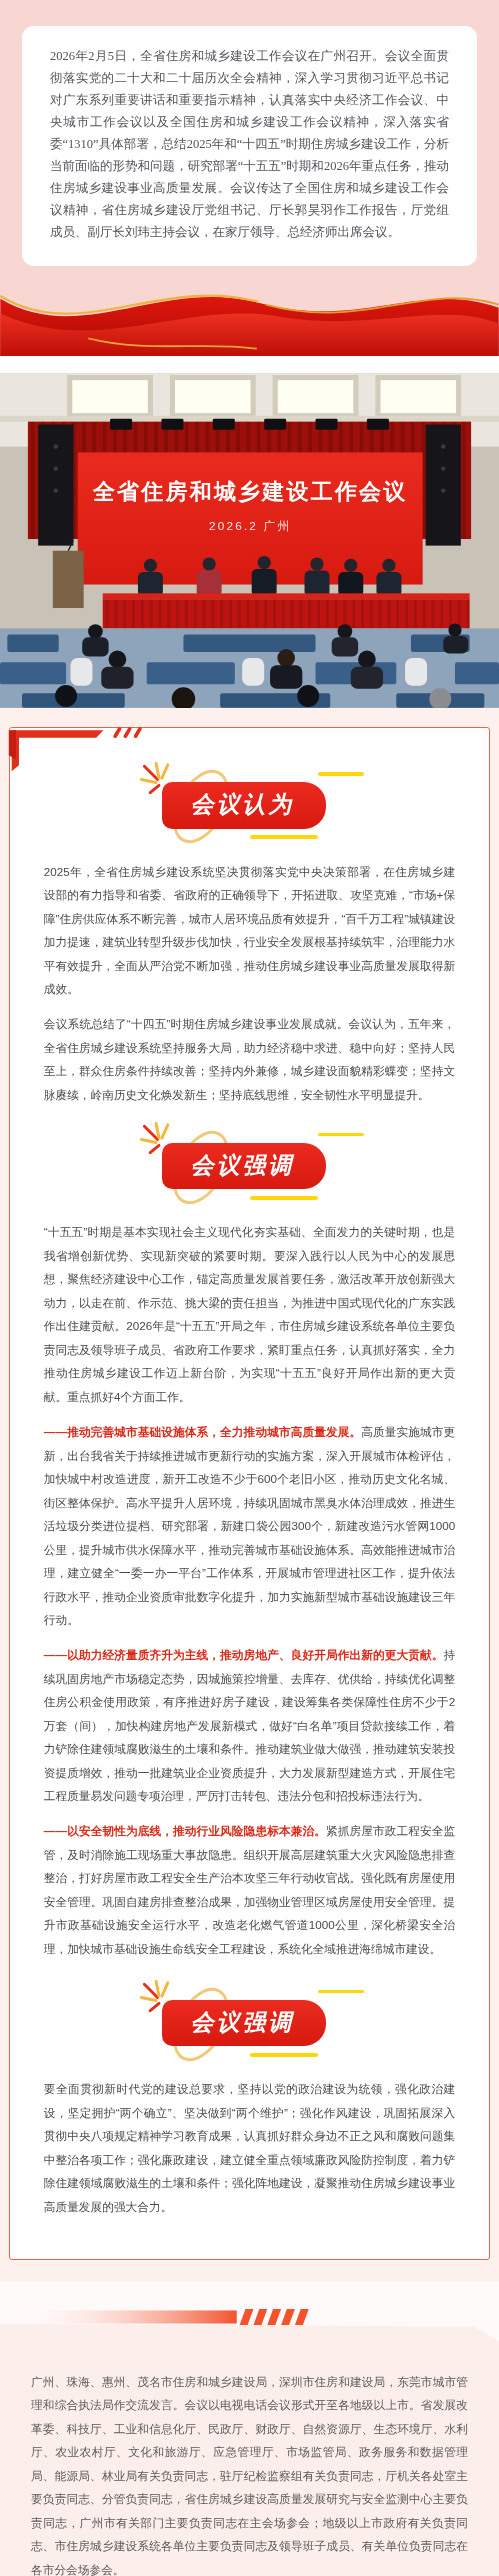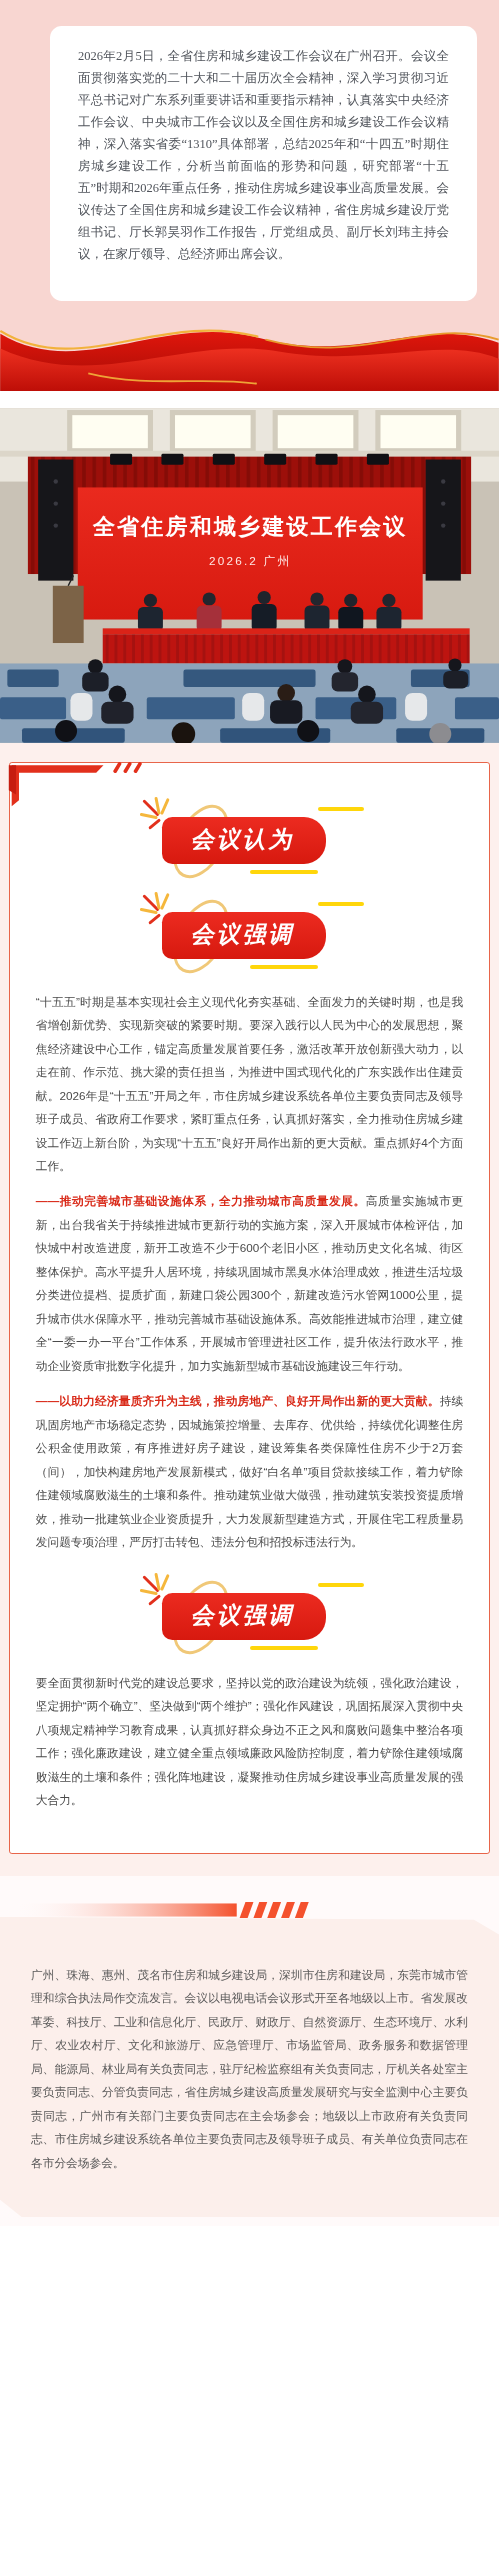--- a/index.html
+++ b/index.html
@@ -11,24 +11,23 @@
   }
   
   .top-section{
     background:#f8d6d1;
     position:relative;
     padding:26.4px 22px 0;
   }
   .intro-card{
     background:#ffffff;
     border-radius:11.7px;
-    padding:19px 28px 36px;
+    padding:19px 28px 23px;
     position:relative;
     z-index:1;
-    margin-left:28px;
   }
   .intro-text{
     font-family:"Liberation Serif","DejaVu Serif",serif;
     font-size:12.5px;
     line-height:22px;
     color:#50545b;
     text-align:justify;
     margin:0;
   }
   .ribbon{display:block;margin:4.4px -22px 0;}
@@ -38,21 +37,21 @@
   
   .main-section{
     background:#fdf0ed;
     padding:19px 8.8px 22px;
   }
   .article-card{
     background:#ffffff;
     border:0.7px solid #e8654a;
     border-radius:2.9px;
     position:relative;
-    padding:29px 26px 25px;
+    padding:29px 34px 25px;
   }
   .corner-deco{position:absolute;top:-2.2px;left:-2.2px;z-index:2;}
   .article-card p{
     font-size:11.7px;
     line-height:23.5px;
     color:#4a4a4a;
     text-align:justify;
     margin:0 0 11.7px;
   }
   .article-card p.last{margin-bottom:16px;}
@@ -282,20 +281,22 @@
           <line x1="34" y1="26" x2="42" y2="8" stroke="#f5b73c"></line>
           <line x1="26" y1="32" x2="6" y2="28" stroke="#f5b73c"></line>
           <line x1="30" y1="36" x2="18" y2="46" stroke="#e2301c"></line>
         </g>
       </svg>
       <span class="badge-line top"></span>
       <div class="badge-pill"><span>会议认为</span></div>
       <span class="badge-line bottom"></span>
     </div>
 
+    <p>2025年，全省住房城乡建设系统坚决贯彻落实党中央决策部署，在住房城乡建设部的有力指导和省委、省政府的正确领导下，开拓进取、攻坚克难，“市场+保障”住房供应体系不断完善，城市人居环境品质有效提升，“百千万工程”城镇建设加力提速，建筑业转型升级步伐加快，行业安全发展根基持续筑牢，治理能力水平有效提升，全面从严治党不断加强，推动住房城乡建设事业高质量发展取得新成效。</p>
+    <p>会议系统总结了“十四五”时期住房城乡建设事业发展成就。会议认为，五年来，全省住房城乡建设系统坚持服务大局，助力经济稳中求进、稳中向好；坚持人民至上，群众住房条件持续改善；坚持内外兼修，城乡建设面貌精彩蝶变；坚持文脉赓续，岭南历史文化焕发新生；坚持底线思维，安全韧性水平明显提升。</p>
 
     <div class="badge-wrap" style="margin-top:19px;">
       <svg class="badge-ring" width="88" height="81" viewBox="0 0 120 110">
         <ellipse cx="60" cy="55" rx="30" ry="52" fill="none" stroke="#f0c878" stroke-width="4" transform="rotate(28 60 55)"></ellipse>
       </svg>
       <svg class="badge-spark" width="44" height="44" viewBox="0 0 60 60">
         <g stroke-linecap="round" stroke-width="4">
           <line x1="28" y1="28" x2="10" y2="10" stroke="#e2301c"></line>
           <line x1="30" y1="26" x2="26" y2="6" stroke="#f5b73c"></line>
           <line x1="34" y1="26" x2="42" y2="8" stroke="#f5b73c"></line>
@@ -304,24 +305,27 @@
         </g>
       </svg>
       <span class="badge-line top"></span>
       <div class="badge-pill"><span>会议强调</span></div>
       <span class="badge-line bottom"></span>
     </div>
 
     <p>“十五五”时期是基本实现社会主义现代化夯实基础、全面发力的关键时期，也是我省增创新优势、实现新突破的紧要时期。要深入践行以人民为中心的发展思想，聚焦经济建设中心工作，锚定高质量发展首要任务，激活改革开放创新强大动力，以走在前、作示范、挑大梁的责任担当，为推进中国式现代化的广东实践作出住建贡献。2026年是“十五五”开局之年，市住房城乡建设系统各单位主要负责同志及领导班子成员、省政府工作要求，紧盯重点任务，认真抓好落实，全力推动住房城乡建设工作迈上新台阶，为实现“十五五”良好开局作出新的更大贡献。重点抓好4个方面工作。</p>
 
     <p>
-      <strong class="bullet-lead">——推动完善城市基础设施体系，全力推动城市高质量发展。</strong><span>高质量实施城市更新，出台我省关于持续推进城市更新行动的实施方案，深入开展城市体检评估，加快城中村改造进度，新开工改造不少于600个老旧小区，推动历史文化名城、街区整体保护。高水平提升人居环境，持续巩固城市黑臭水体治理成效，推进生活垃圾分类进位提档、提质扩面，新建口袋公园300个，新建改造污水管网1000公里，提升城市供水保障水平，推动完善城市基础设施体系。高效能推进城市治理，建立健全“一委一办一平台”工作体系，开展城市管理进社区工作，提升依法行政水平，推动企业资质审批数字化提升，加力实施新型城市基础设施建设三年行动。</span>
+      <strong class="bullet-lead">——推动完善城市基础设施体系，全力推动城市高质量发展。</strong><span>高质量实施城市更新，出台我省关于持续推进城市更新行动的实施方案，深入开展城市体检评估，加快城中村改造进度，新开工改造不少于600个老旧小区，推动历史文化名城、街区整体保护。高水平提升人居环境，持续巩固城市黑臭水体治理成效，推进生活垃圾分类进位提档、研究部署，新建口袋公园300个，新建改造污水管网1000公里，提升城市供水保障水平，推动完善城市基础设施体系。高效能推进城市治理，建立健全“一委一办一平台”工作体系，开展城市管理进社区工作，提升依法行政水平，推动企业资质审批数字化提升，加力实施新型城市基础设施建设三年行动。</span>
     </p>
     <p>
       <strong class="bullet-lead">——以助力经济量质齐升为主线，推动房地产、良好开局作出新的更大贡献。</strong><span>持续巩固房地产市场稳定态势，因城施策控增量、去库存、优供给，持续优化调整住房公积金使用政策，有序推进好房子建设，建设筹集各类保障性住房不少于2万套（间），加快构建房地产发展新模式，做好“白名单”项目贷款接续工作，着力铲除住建领域腐败滋生的土壤和条件。推动建筑业做大做强，推动建筑安装投资提质增效，推动一批建筑业企业资质提升，大力发展新型建造方式，开展住宅工程质量易发问题专项治理，严厉打击转包、违法分包和招投标违法行为。</span>
+    </p>
+    <p>
+      <strong class="bullet-lead">——以安全韧性为底线，推动行业风险隐患标本兼治。</strong><span>紧抓房屋市政工程安全监管，及时消除施工现场重大事故隐患。组织开展高层建筑重大火灾风险隐患排查整治，打好房屋市政工程安全生产治本攻坚三年行动收官战。强化既有房屋使用安全管理。巩固自建房排查整治成果，加强物业管理区域房屋使用安全管理。提升市政基础设施安全运行水平，改造老化燃气管道1000公里，深化桥梁安全治理，加快城市基础设施生命线安全工程建设，系统化全域推进海绵城市建设。</span>
     </p>
 
     <div class="badge-wrap" style="margin-top:22px;">
       <svg class="badge-ring" width="88" height="81" viewBox="0 0 120 110">
         <ellipse cx="60" cy="55" rx="30" ry="52" fill="none" stroke="#f0c878" stroke-width="4" transform="rotate(28 60 55)"></ellipse>
       </svg>
       <svg class="badge-spark" width="44" height="44" viewBox="0 0 60 60">
         <g stroke-linecap="round" stroke-width="4">
           <line x1="28" y1="28" x2="10" y2="10" stroke="#e2301c"></line>
           <line x1="30" y1="26" x2="26" y2="6" stroke="#f5b73c"></line>

